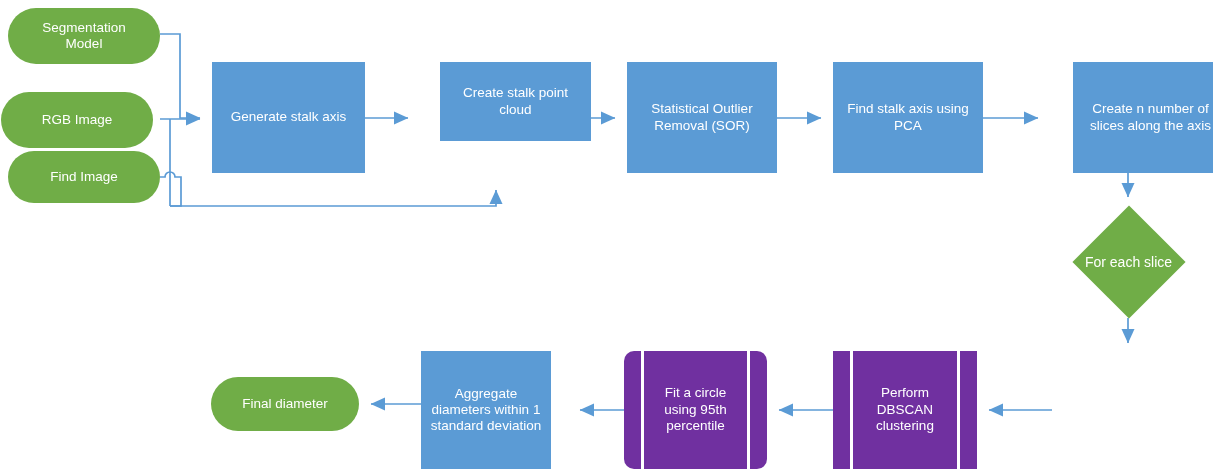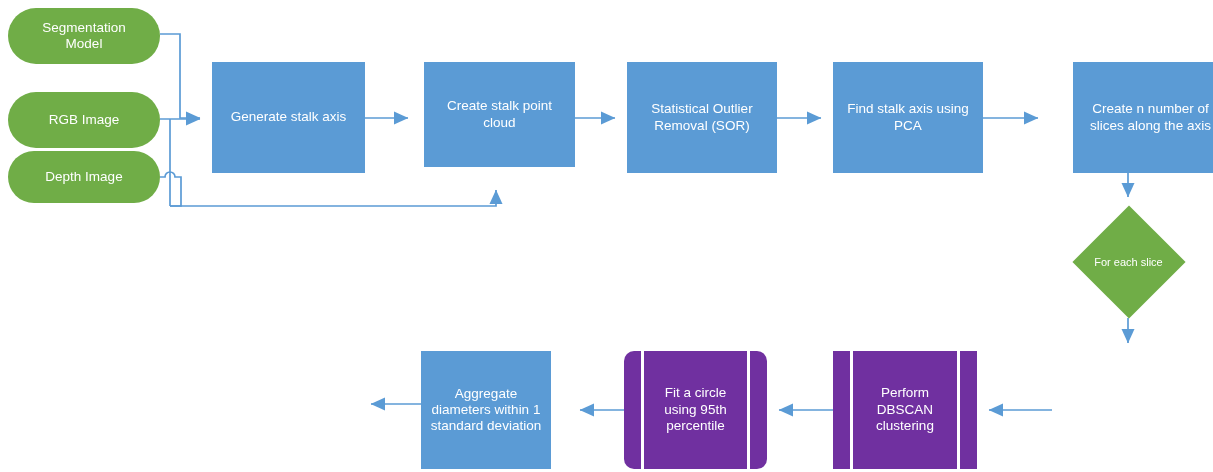--- a/index.html
+++ b/index.html
@@ -54,21 +54,21 @@
     background: #70AD47;
     transform: rotate(45deg);
   }
   .decision-label {
     position: absolute;
     inset: 0;
     display: flex;
     align-items: center;
     justify-content: center;
     color: #fff;
-    font-size: 11px;
+    font-size: 14px;
     text-align: center;
     z-index: 2;
   }
   
   .predef {
     position: absolute;
     background: #7030A0;
     box-sizing: border-box;
     z-index: 5;
   }
@@ -150,33 +150,33 @@
 
       <path d="M421,404 L371,404" marker-end="url(#ar)"></path>
     </g>
   </svg>
 
   <div class="node terminator" style="left:8px; top:8px; width:152px; height:56px;">
     <span class="lbl">Segmentation
 Model</span>
   </div>
 
-  <div class="node terminator" style="left:8px; top:92px; width:152px; height:56px;">
+  <div class="node terminator" style="left:1px; top:92px; width:152px; height:56px;">
     <span class="lbl">RGB Image</span>
   </div>
 
   <div class="node terminator" style="left:8px; top:151px; width:152px; height:52px;">
-    <span class="lbl">Depth Image</span>
+    <span class="lbl">Find Image</span>
   </div>
 
   <div class="node process" style="left:212px; top:62px; width:153px; height:111px;">
     <span class="lbl">Generate stalk axis</span>
   </div>
 
-  <div class="node process" style="left:424px; top:62px; width:151px; height:105px;">
+  <div class="node process" style="left:440px; top:62px; width:151px; height:79px;">
     <span class="lbl">Create stalk point
 cloud</span>
   </div>
 
   <div class="node process" style="left:627px; top:62px; width:150px; height:111px;">
     <span class="lbl">Statistical Outlier
 Removal (SOR)</span>
   </div>
 
   <div class="node process" style="left:833px; top:62px; width:150px; height:111px;">
@@ -210,14 +210,17 @@
 using 95th
 percentile</div>
   </div>
 
   <div class="node process" style="left:421px; top:351px; width:130px; height:118px;">
     <span class="lbl">Aggregate
 diameters within 1
 standard deviation</span>
   </div>
 
+  <div class="node terminator" style="left:211px; top:377px; width:148px; height:54px;">
+    <span class="lbl">Final diameter</span>
+  </div>
 
 </div>
 
 </body></html>

